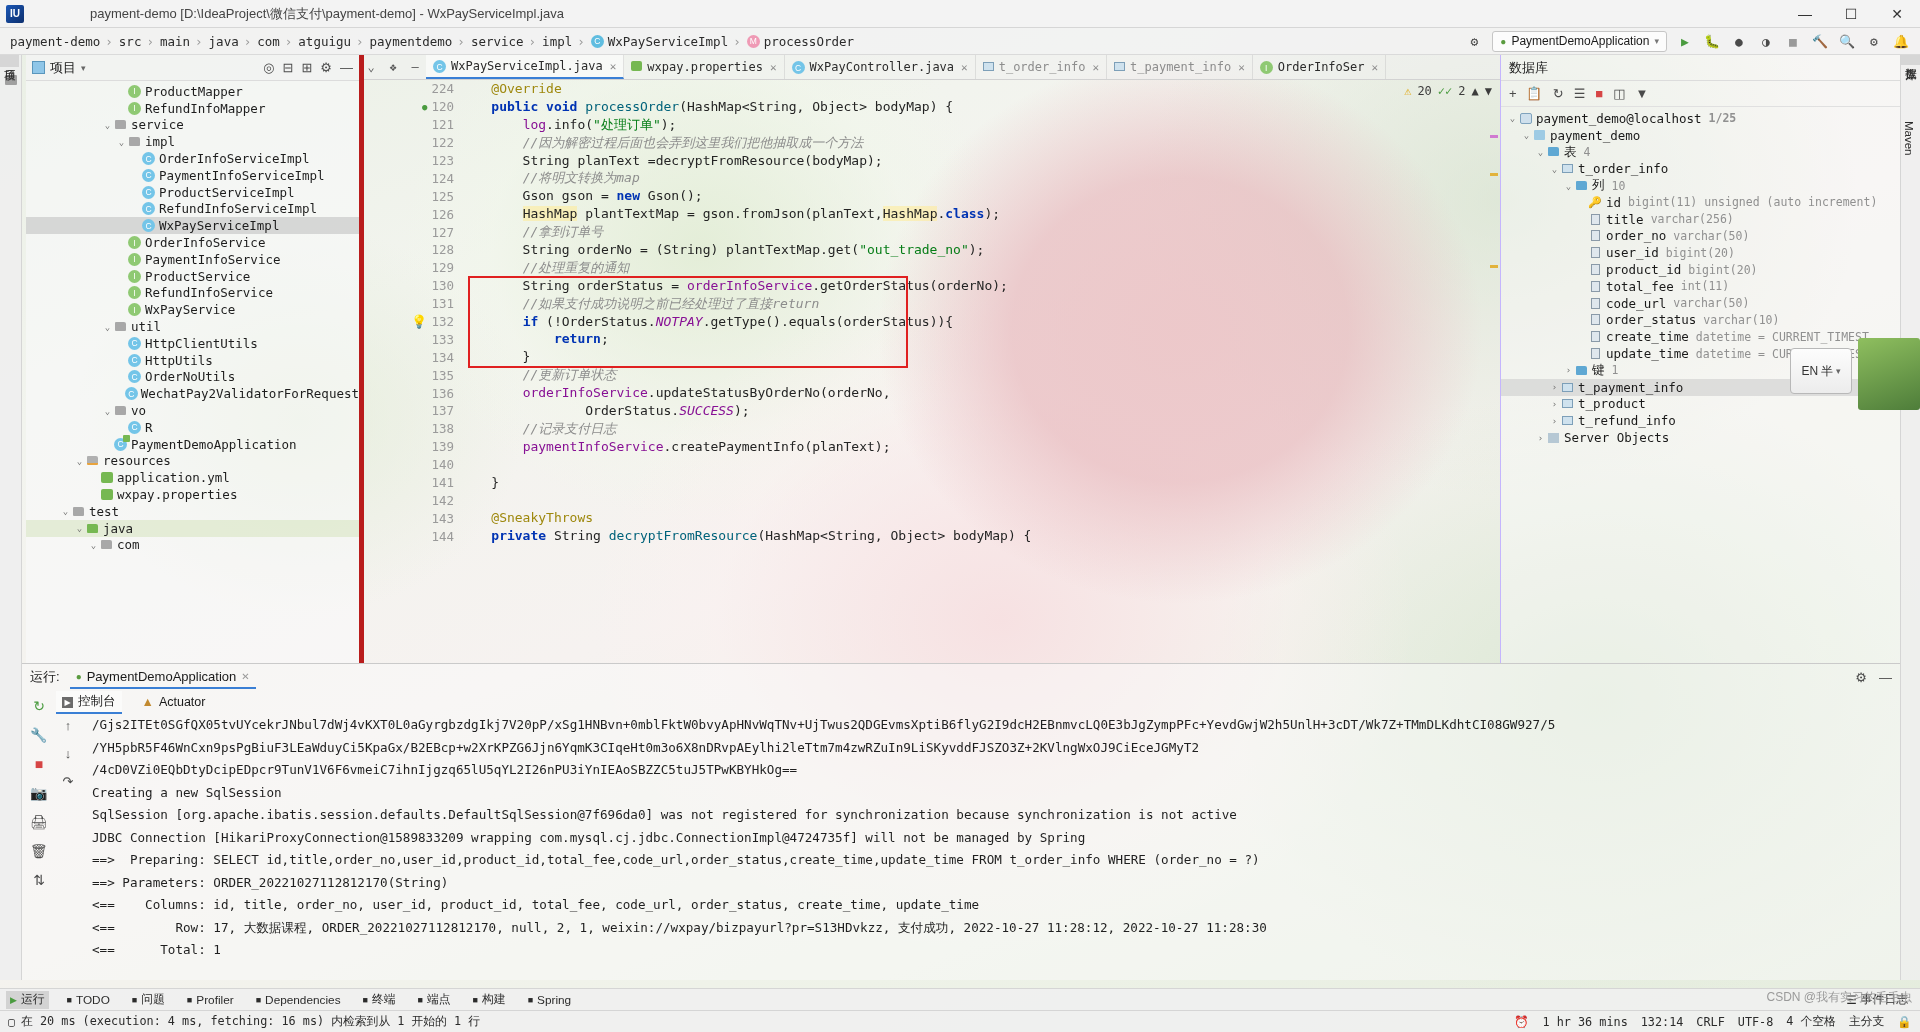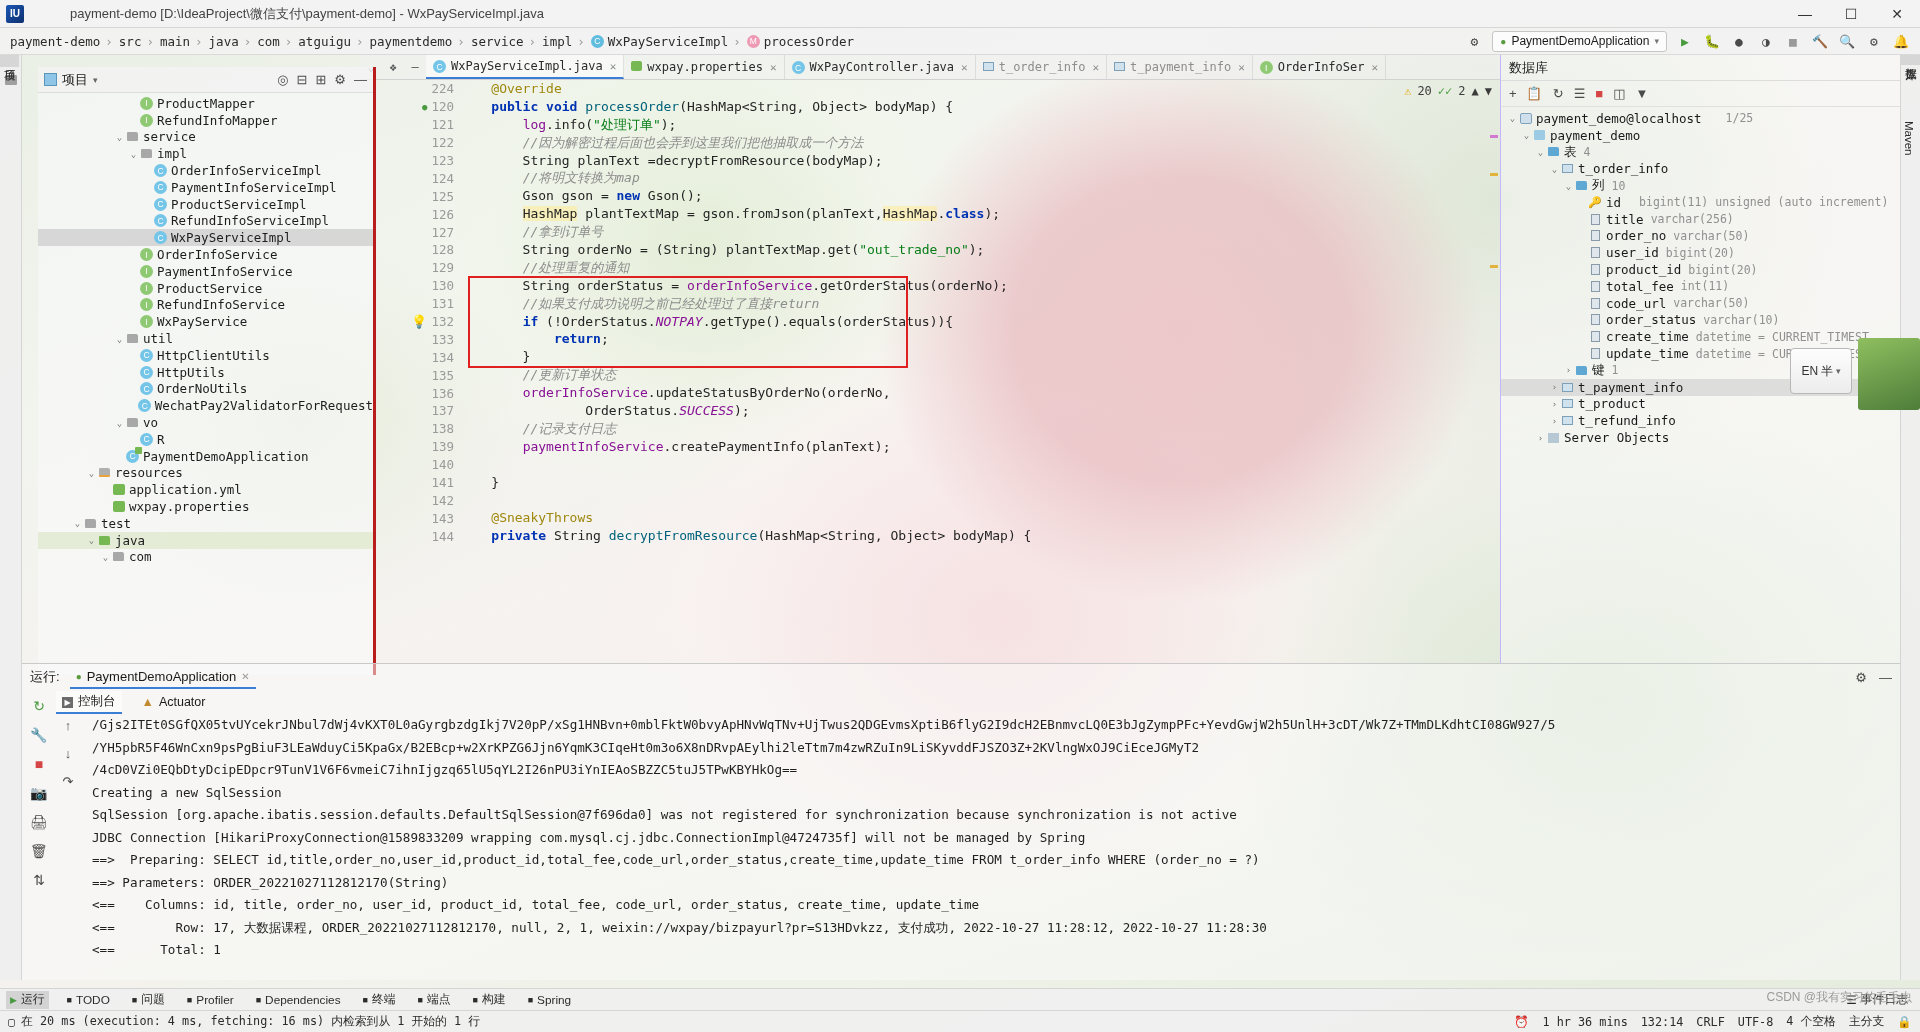--- a/index.html
+++ b/index.html
@@ -35,21 +35,21 @@
     font-size: 13.5px;
   }
   #ideaLogo {
     width: 18px; height: 18px; margin: 0 8px 0 6px;
     background: linear-gradient(135deg,#1b57b5,#0d2f6e);
     color:#fff; font-size: 10px; font-weight: bold;
     display:flex; align-items:center; justify-content:center;
     border-radius: 2px;
   }
   .menu-item { padding: 3px 7px; cursor: default; white-space: nowrap; }
-  #winTitle { margin-left: 38px; color: #444; font-size: 13px; white-space: nowrap; }
+  #winTitle { margin-left: 58px; color: #444; font-size: 13px; white-space: nowrap; }
   #winbtns { margin-left:auto; display:flex; height:28px; }
   .winbtn { width: 46px; height: 28px; display:flex; align-items:center; justify-content:center; font-size: 14px; color:#333; }
 
   
   #navbar {
     position:absolute; top:28px; left:0; width:1920px; height:27px;
     background: rgba(242,242,242,0.92);
     border-bottom: 1px solid #dadada;
     display:flex; align-items:center; z-index:19;
     font-family: "DejaVu Sans Mono", monospace; font-size: 12.5px;
@@ -78,23 +78,23 @@
   }
   .vtab {
     writing-mode: vertical-rl; text-orientation: mixed;
     padding: 6px 2px; font-size: 11.5px; color:#2b2b2b; white-space:nowrap;
     display:flex; align-items:center; gap:3px;
   }
   .vtab.active { background:#d6d6d6; }
 
   
   #projectpanel {
-    position:absolute; left:38px; top:55px; width:338px; height:608px;
+    position:absolute; left:26px; top:55px; width:338px; height:608px;
     background: rgba(250,250,252,0.55);
-    border-right:3px solid #b91c1c; z-index:15; overflow:hidden;margin-top:12px;
+    border-right:5px solid #b91c1c; z-index:15; overflow:hidden;
   }
   #projhdr {
     height:26px; display:flex; align-items:center; padding:0 6px;
     background: rgba(240,240,240,0.55); border-bottom:1px solid #dcdcdc;
     font-size:13px;
   }
   #projhdr .t { font-weight:400; margin-left:5px; }
   #projhdr .acts { margin-left:auto; display:flex; gap:8px; color:#4d4d4d; font-size:13px; }
   #tree { font-family:"DejaVu Sans Mono", monospace; font-size:12.5px; padding-top:2px; }
   .trow { height:16.8px; display:flex; align-items:center; white-space:nowrap; }
@@ -699,21 +699,21 @@
     <span>◫</span>
     <span>▼</span>
   </div>
   <div id="dbtree">
       <div class="dbrow" style="padding-left: 6px;">
         <span class="arrow">⌄</span>
         <span class="icn">
           <span style="width:12px;height:11px;background:#cfe0ec;border:1px solid #7fa3bd;border-radius:2px;display:inline-block"></span>
         </span>
         <span>payment_demo@localhost</span>
-        <span class="dim" style="margin-left: 24px; font-size: 11.5px;">1/25</span>
+        <span class="dim" style="margin-left: 7px; font-size: 11.5px; font-weight: bold;">1/25</span>
       </div>
       <div class="dbrow" style="padding-left: 20px;">
         <span class="arrow">⌄</span>
         <span class="icn">
           <span style="width:11px;height:10px;background:#9ecbe4;border-radius:1px;display:inline-block"></span>
         </span>
         <span>payment_demo</span>
       </div>
       <div class="dbrow" style="padding-left: 34px;">
         <span class="arrow">⌄</span>
@@ -737,21 +737,21 @@
         </span>
         <span>列</span>
         <span class="dim" style="margin-left: 7px; font-size: 11.5px;">10</span>
       </div>
       <div class="dbrow" style="padding-left: 76px;">
         <span class="arrow"></span>
         <span class="icn">
           <span class="keyico">🔑</span>
         </span>
         <span>id</span>
-        <span class="dim" style="margin-left: 18px; font-size: 11.5px;">bigint(11) unsigned (auto increment)</span>
+        <span class="dim" style="margin-left: 7px; font-size: 11.5px;">bigint(11) unsigned (auto increment)</span>
       </div>
       <div class="dbrow" style="padding-left: 76px;">
         <span class="arrow"></span>
         <span class="icn">
           <span class="colico"></span>
         </span>
         <span>title</span>
         <span class="dim" style="margin-left: 7px; font-size: 11.5px;">varchar(256)</span>
       </div>
       <div class="dbrow" style="padding-left: 76px;">

